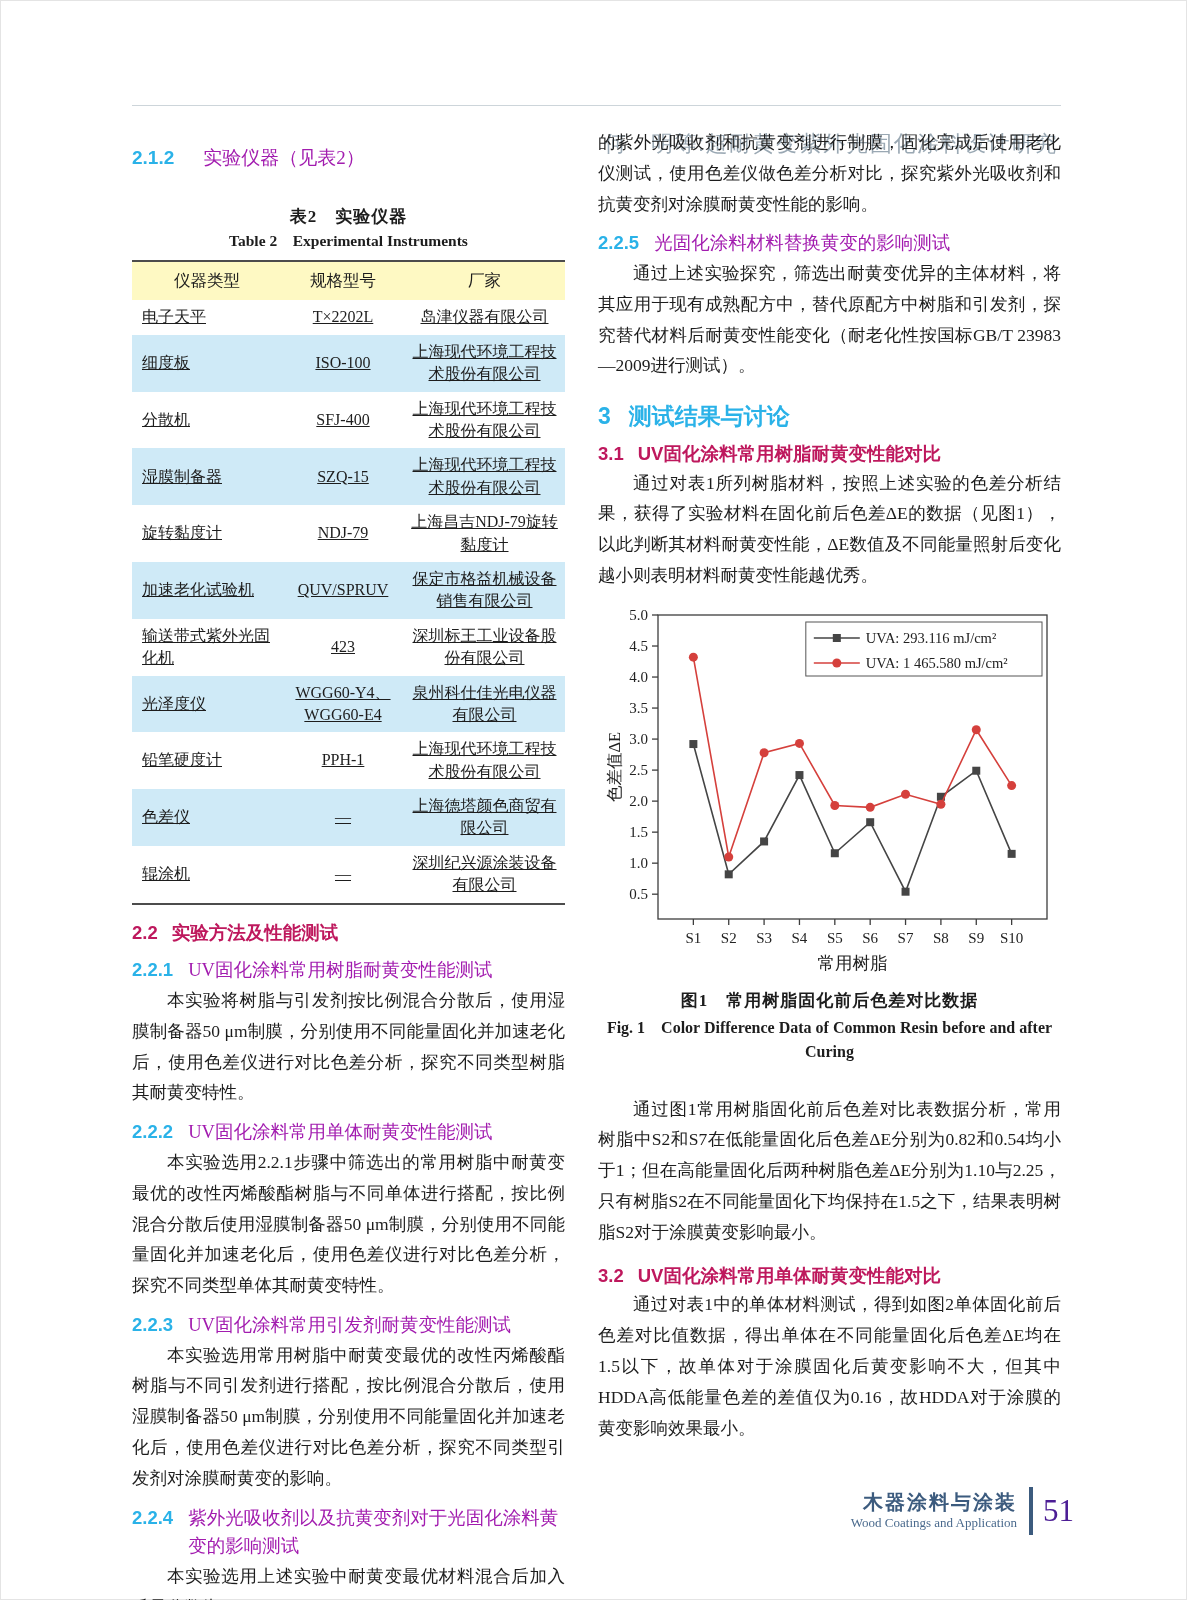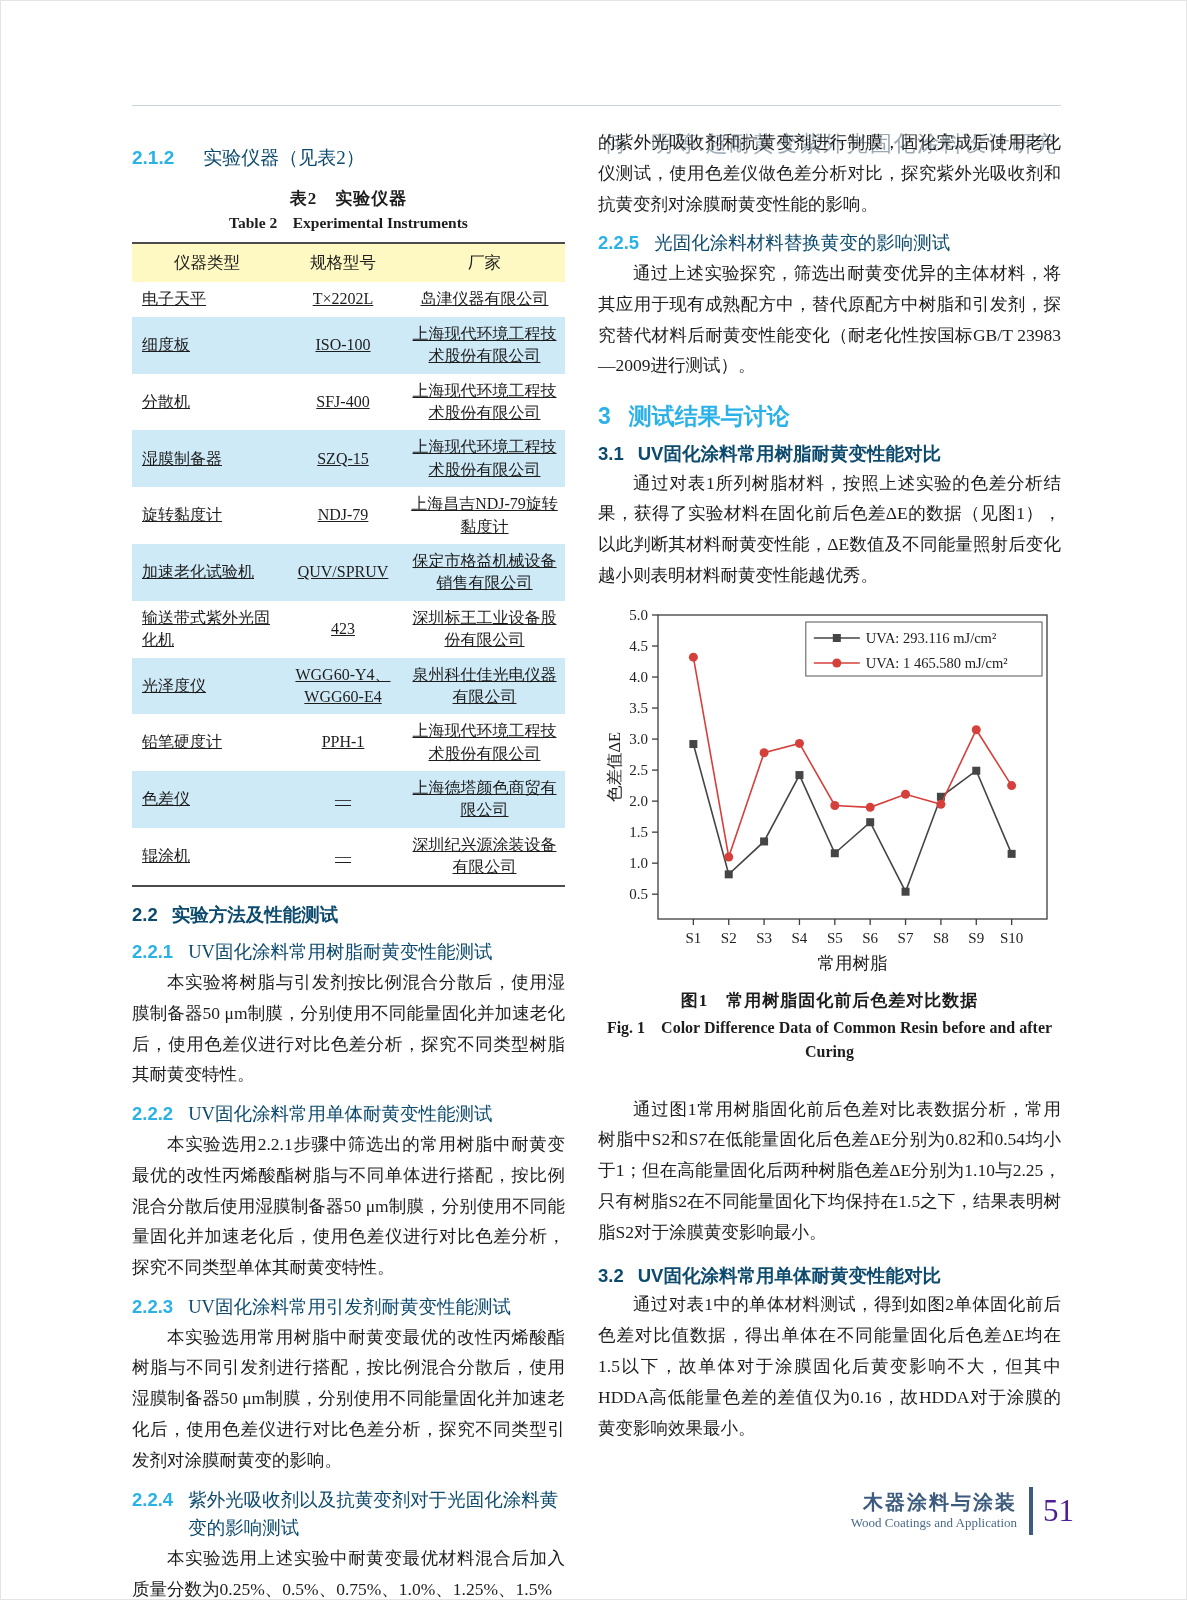--- a/index.html
+++ b/index.html
@@ -13,33 +13,33 @@
     font-family:"Liberation Sans",sans-serif;letter-spacing:1.5px;margin-top:48px;
   }
   .head-rule{position:absolute;top:104px;left:131px;width:929px;height:1px;background:#cdd5da;}
   .content{position:absolute;top:126px;left:131px;width:929px;display:flex;gap:33px;}
   .col-left{width:433px;flex:none;}
   .col-right{width:463px;flex:none;}
 
   
   .h-num{color:#2ab2e8;font-weight:bold;font-family:"Liberation Sans",sans-serif;flex:none;}
   .h3{display:flex;gap:15px;font-size:18.5px;line-height:1.55;margin-top:10px;}
-  .h3 .h-title{font-family:"Liberation Serif",serif;color:#0c4a6e;}
-  .h2{font-family:"Liberation Sans",sans-serif;color:#0c4a6e;font-weight:bold;
+  .h3 .h-title{font-family:"Liberation Serif",serif;color:#a21caf;}
+  .h2{font-family:"Liberation Sans",sans-serif;color:#be185d;font-weight:bold;
       font-size:18.5px;margin-top:14px;line-height:1.5;display:flex;gap:14px;}
   .h1{font-family:"Liberation Sans",sans-serif;color:#2ab2e8;font-weight:bold;
       font-size:23px;margin-top:18px;margin-bottom:6px;line-height:1.5;display:flex;gap:18px;}
   .sec212{margin-top:16px;font-size:19px;gap:29px;}
 
   
   .para{font-size:17.5px;line-height:1.76;text-align:justify;text-indent:2em;margin:0;}
   .para.cont{text-indent:0;}
 
   
-  .tblwrap{margin-top:15px;}
+  .tblwrap{margin-top:33px;}
   .tbl-title-cn{text-align:center;font-weight:bold;font-size:17px;letter-spacing:1px;}
   .tbl-title-en{text-align:center;font-weight:bold;font-size:15.5px;margin-top:3px;}
   table.instruments{width:100%;border-collapse:collapse;margin-top:8px;
     border-top:2px solid #4c4c4c;border-bottom:2px solid #4c4c4c;font-size:16px;}
   table.instruments thead tr{background:#fef9c3;}
   table.instruments th{font-weight:normal;padding:8px 2px;font-size:16.5px;}
   table.instruments tbody tr:nth-child(even){background:#cfeaf7;}
   table.instruments td{padding:6px 2px;text-align:center;line-height:1.4;vertical-align:middle;text-decoration:underline;}
   table.instruments td:first-child{text-align:left;padding-left:10px;}
   col.c1{width:150px;} col.c2{width:122px;} col.c3{width:161px;}

